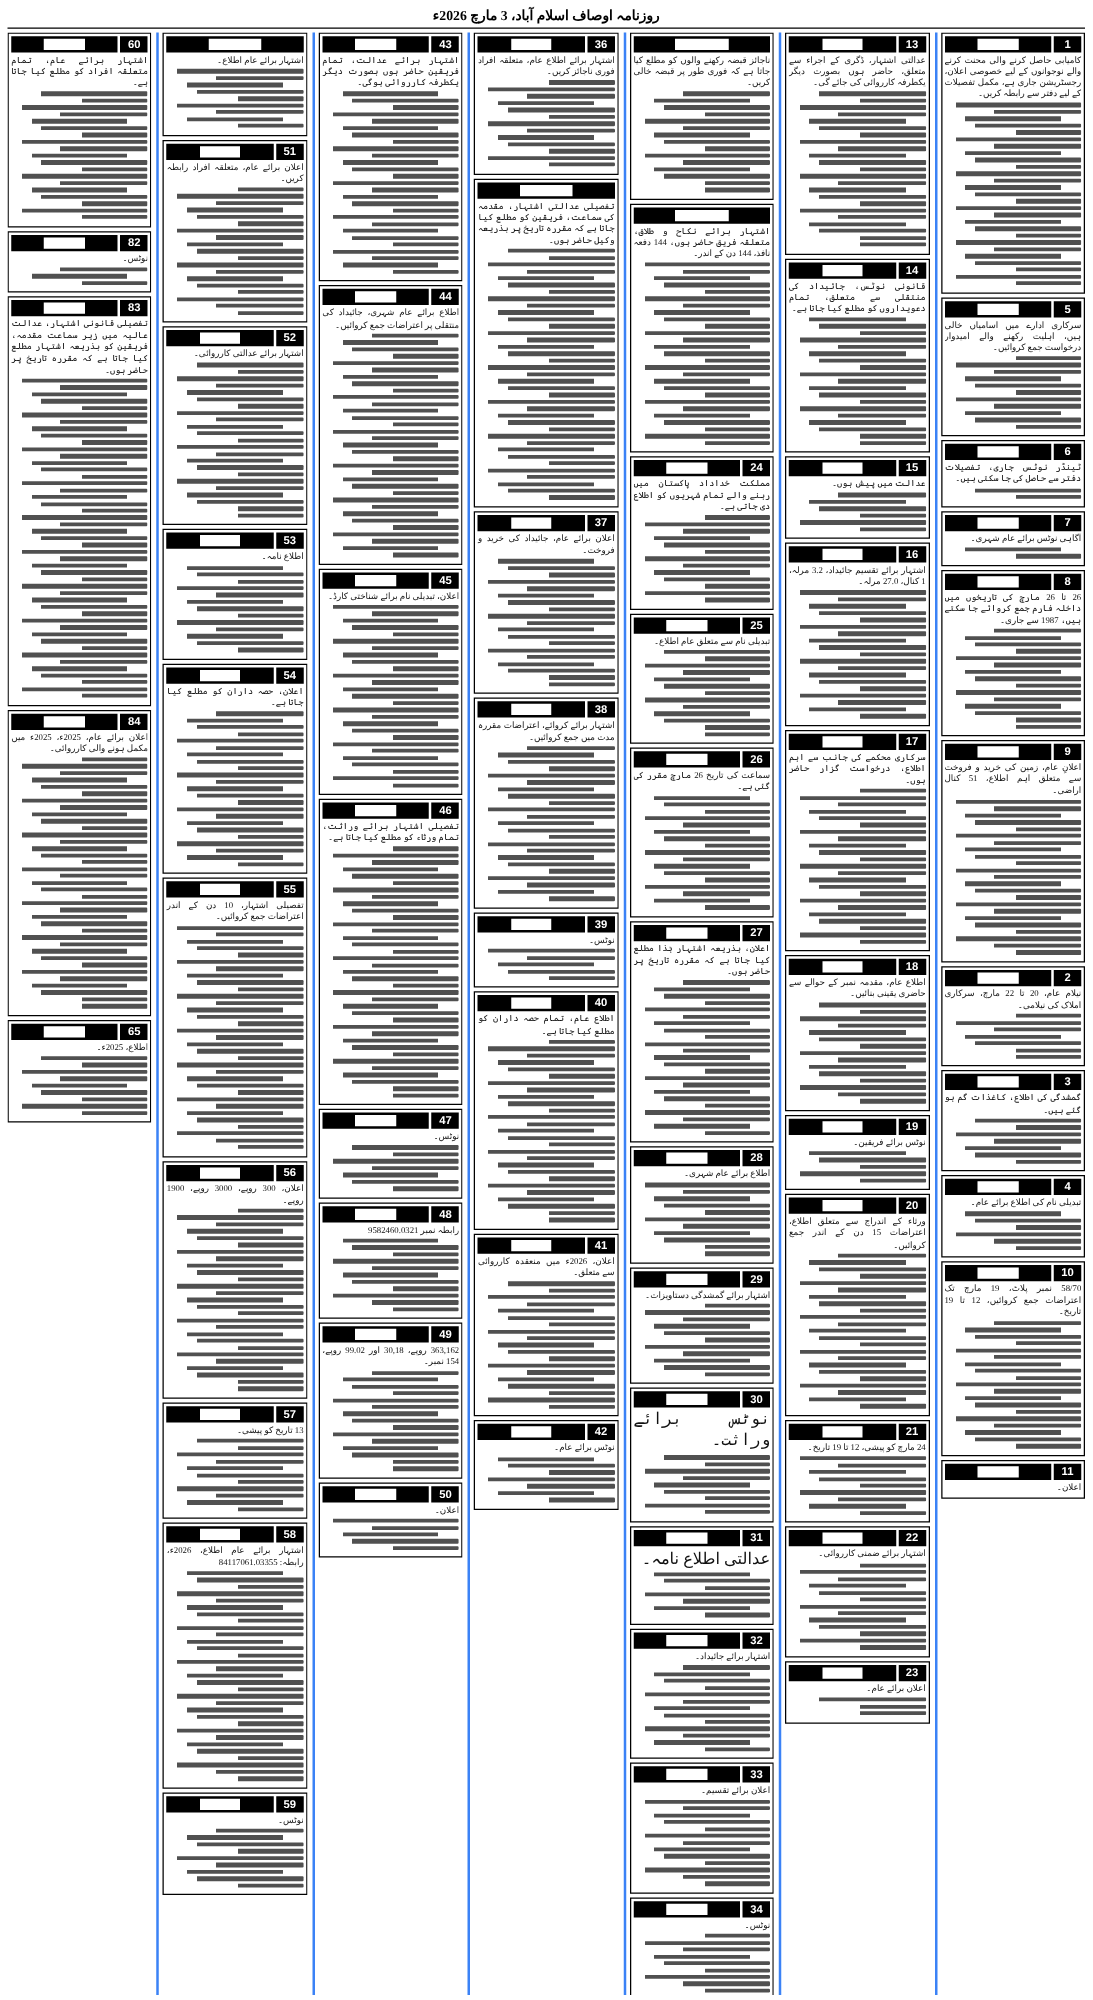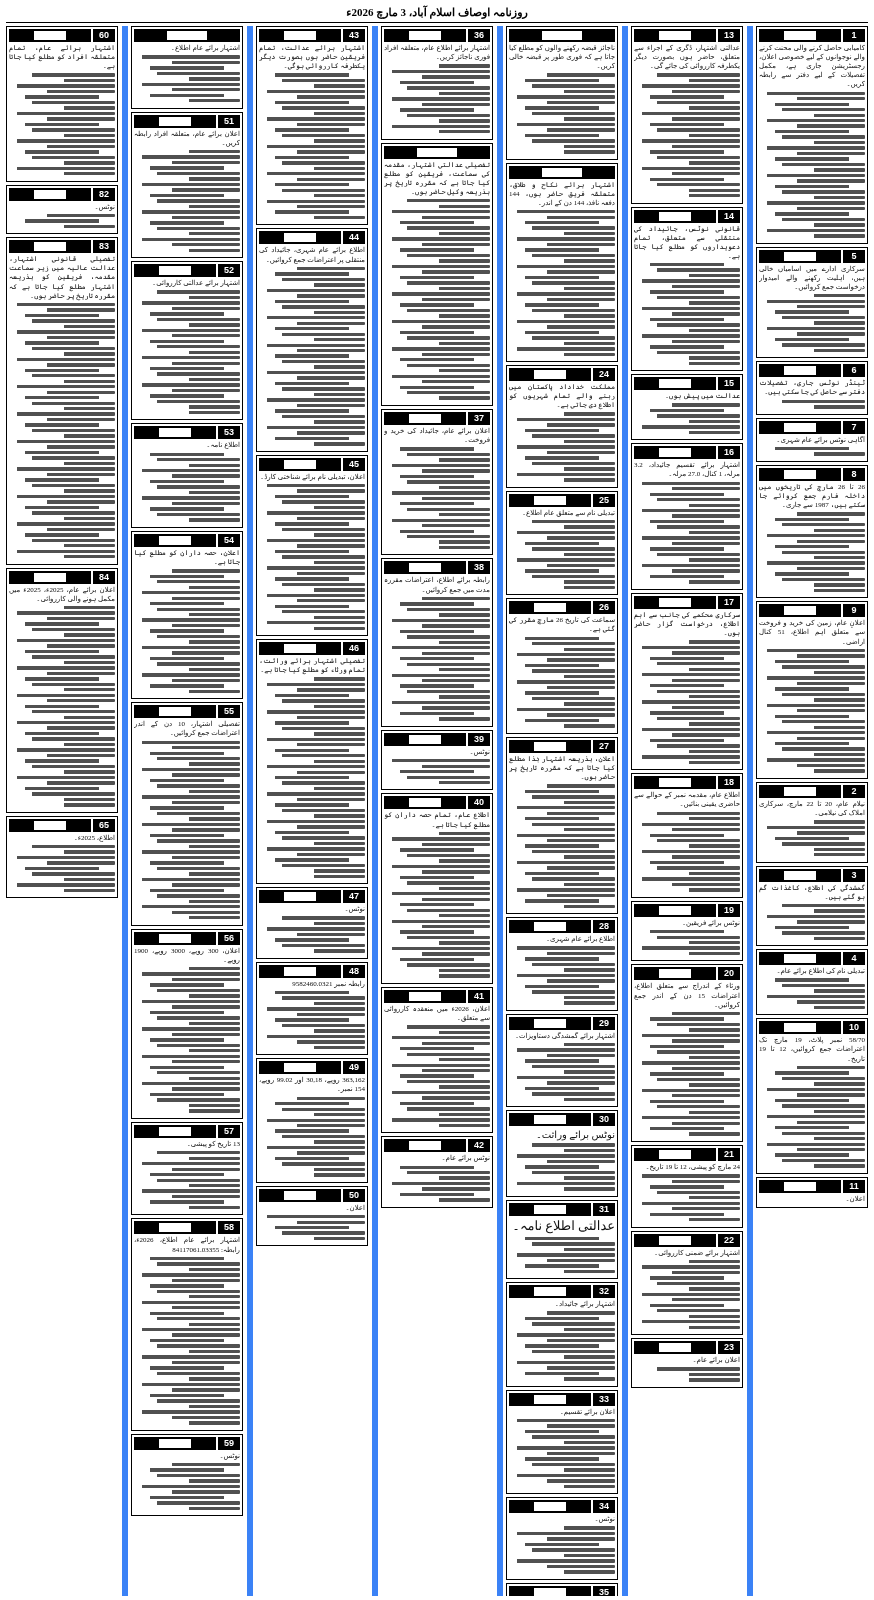--- a/index.html
+++ b/index.html
@@ -29,21 +29,21 @@
   .columns{
     flex:1;
     display:flex;
     flex-direction:row;
     gap:4px;
     min-height:0;
   }
   .col{
     flex:1 1 0;
     min-width:0;
-    border-left:6px solid #3b82f6;
+    border-left:2px solid #3b82f6;
     padding-left:3px;
     display:flex;
     flex-direction:column;
     gap:3px;
     overflow:hidden;
   }
   .col:last-child{border-left:none;padding-left:0;}
   .ad{
     break-inside:avoid;
     border:1px solid #000;
@@ -855,21 +855,21 @@
           </div>
         </div>
         <div class="ad">
           <div class="ad-head">
             <div class="ad-num">30</div>
             <div class="ad-title blank">
               <span class="w"></span>
             </div>
           </div>
           <div class="ad-body">
-            <span style="display: block; font-size: 10px; line-height: 1.3;">نوٹس برائے وراثت۔</span>
+            <span style="display: block; font-size: 13px; line-height: 1.3; font-family: Liberation Mono, monospace;">نوٹس برائے وراثت۔</span>
             <span class="faux s1"></span>
             <span class="faux s3"></span>
             <span class="faux "></span>
             <span class="faux s2"></span>
             <span class="faux c"></span>
             <span class="faux s1"></span>
             <span class="faux s3"></span>
             <span class="faux "></span>
             <span class="faux s3"></span>
           </div>
@@ -1075,21 +1075,21 @@
           </div>
         </div>
         <div class="ad">
           <div class="ad-head">
             <div class="ad-num">38</div>
             <div class="ad-title blank">
               <span class="w"></span>
             </div>
           </div>
           <div class="ad-body">
-            <span style="display: block; font-size: 7px; line-height: 1.3;">رابطہ برائے اطلاع، اعتراضات مقررہ مدت میں جمع کروائیں۔</span>
+            <span style="display: block; font-size: 7px; line-height: 1.3;">اشتہار برائے کروائے، اعتراضات مقررہ مدت میں جمع کروائیں۔</span>
             <span class="faux s2"></span>
             <span class="faux c"></span>
             <span class="faux s1"></span>
             <span class="faux s3"></span>
             <span class="faux "></span>
             <span class="faux s2"></span>
             <span class="faux c"></span>
             <span class="faux s1"></span>
             <span class="faux s3"></span>
             <span class="faux "></span>

